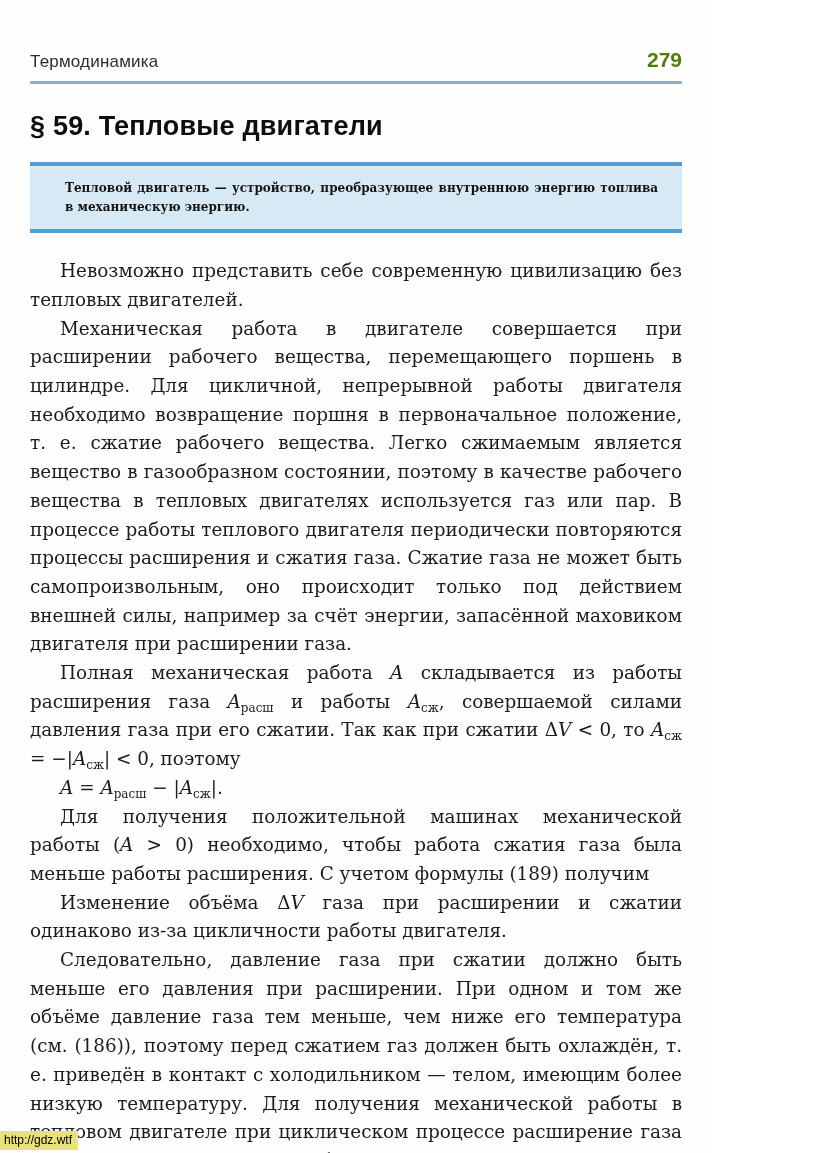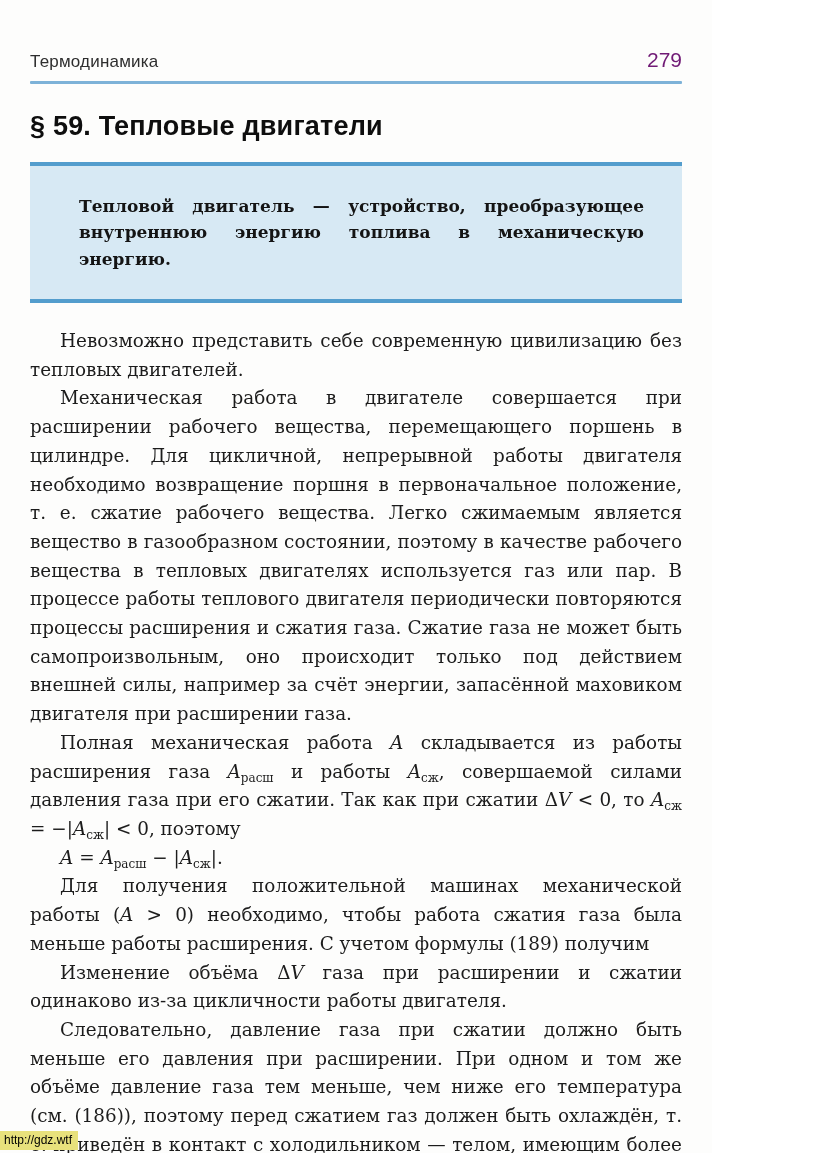--- a/index.html
+++ b/index.html
@@ -16,21 +16,21 @@
     font-family: "DejaVu Serif", "Liberation Serif", serif;
     color: #1c1c1c;
   }
   .running-head {
     display: flex;
     justify-content: space-between;
     align-items: baseline;
     font-family: "Liberation Sans", "DejaVu Sans", sans-serif;
   }
   .running-title { font-size: 17px; color: #2e2e2e; letter-spacing: 0.2px; }
-  .page-number { font-size: 21px; color: #701a75; }
+  .page-number { font-size: 21px; color: #4d7c0f; font-weight: bold; }
   .head-rule { height: 3px; margin-top: 9px; border-radius: 1px; }
   .section-title {
     font-family: "Liberation Sans", "DejaVu Sans", sans-serif;
     font-weight: bold;
     font-size: 27px;
     color: #0e0e0e;
     margin: 27px 0 19px 0;
     letter-spacing: 0.2px;
   }
   p.body {
@@ -41,23 +41,23 @@
     text-indent: 30px;
   }
   p.intro { text-indent: 0; }
   p.body b { letter-spacing: 0.3px; }
   .def-box {
     margin: 20px 0 24px 0;
     padding: 11px 22px 11px 33px;
     box-sizing: border-box;
   }
   .def-box p {
-    margin: 16px;
+    margin: 2px;
     font-weight: bold;
-    font-size: 17px;
+    font-size: 12px;
     line-height: 1.55;
     text-align: justify;
     text-indent: 0;
     color: #141414;
   }
   .formula {
     text-align: center;
     font-size: 19px;
     margin: 9px 0 11px 0;
     text-indent: 0;

